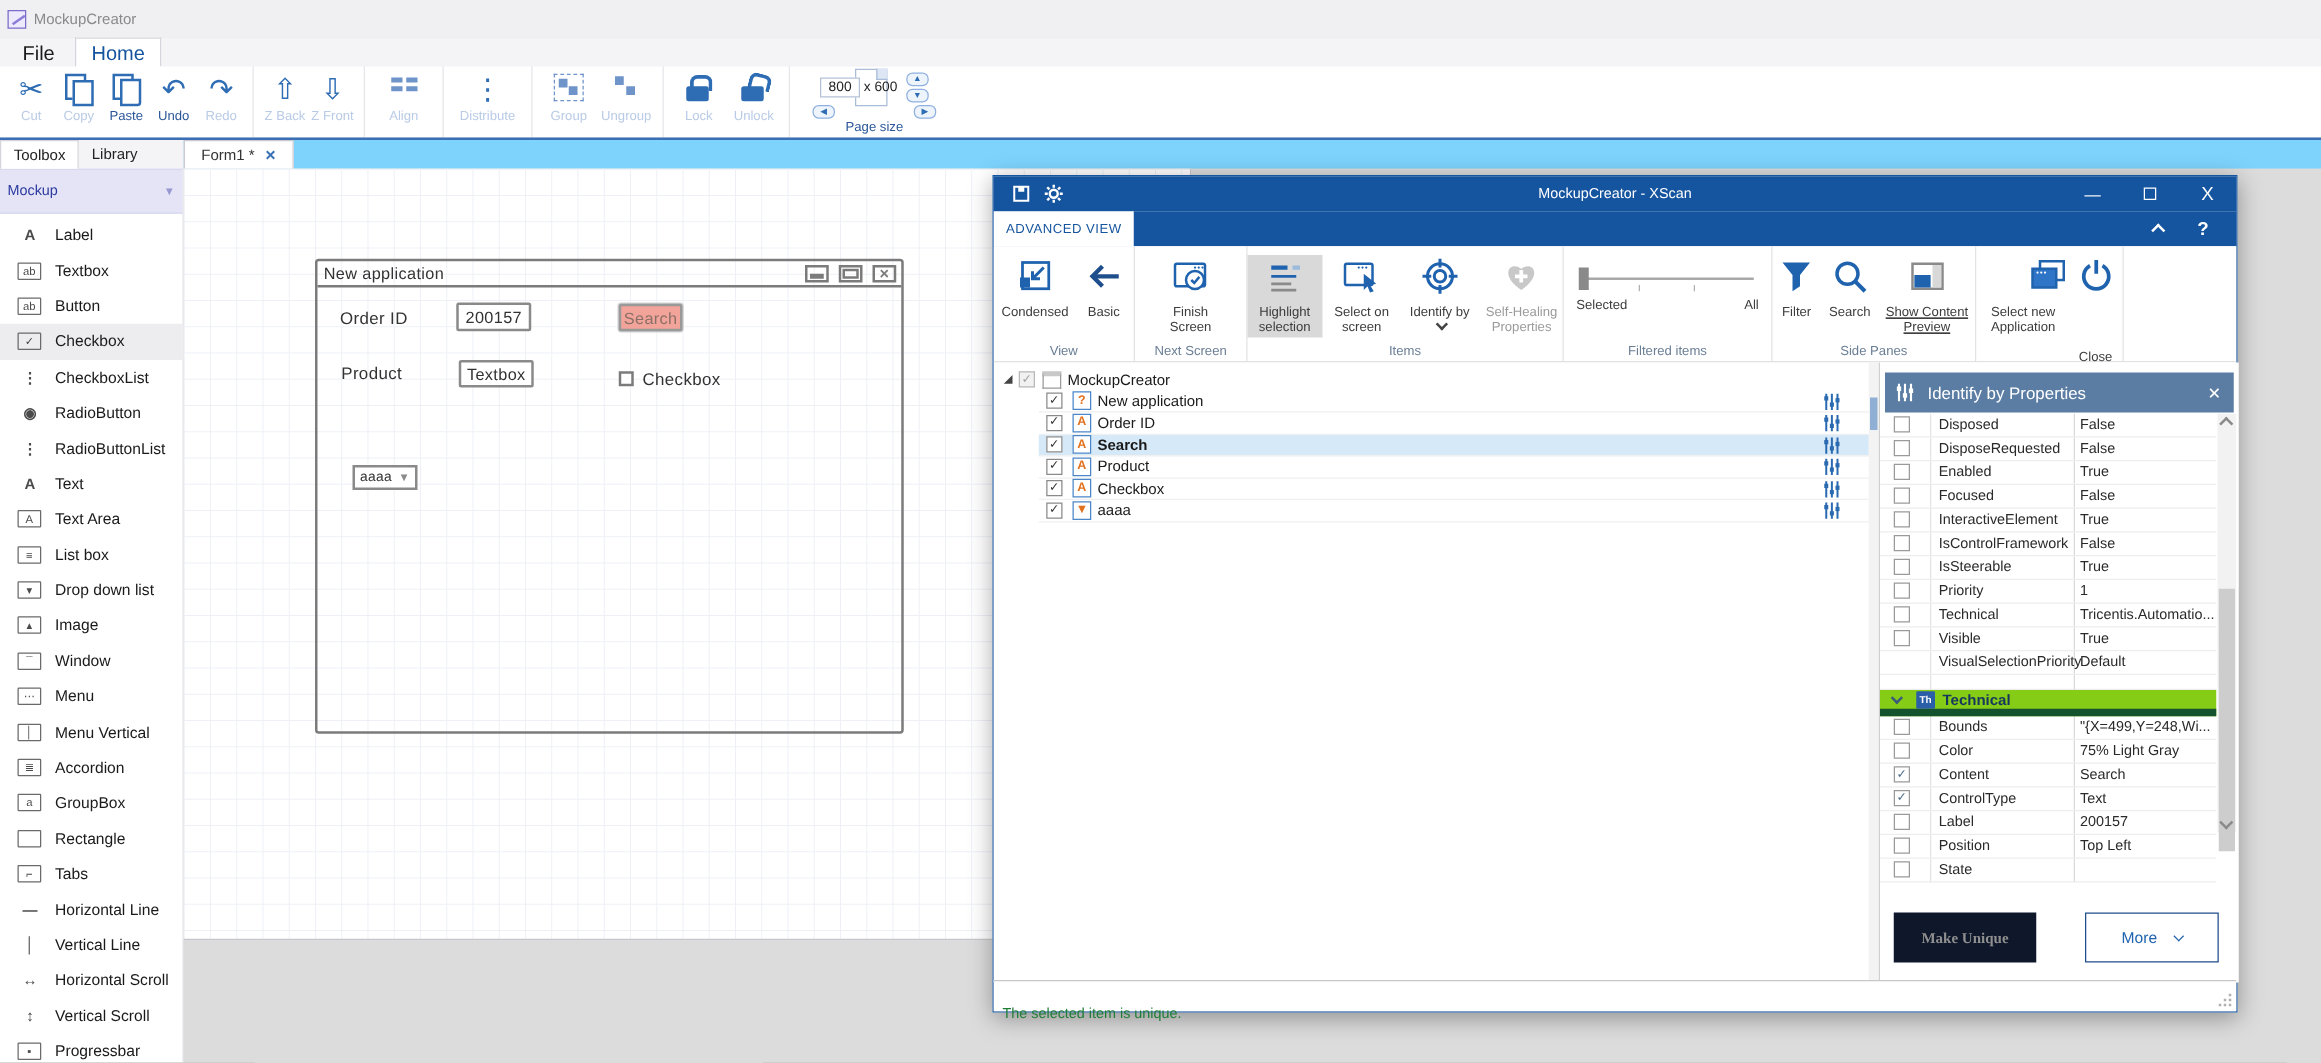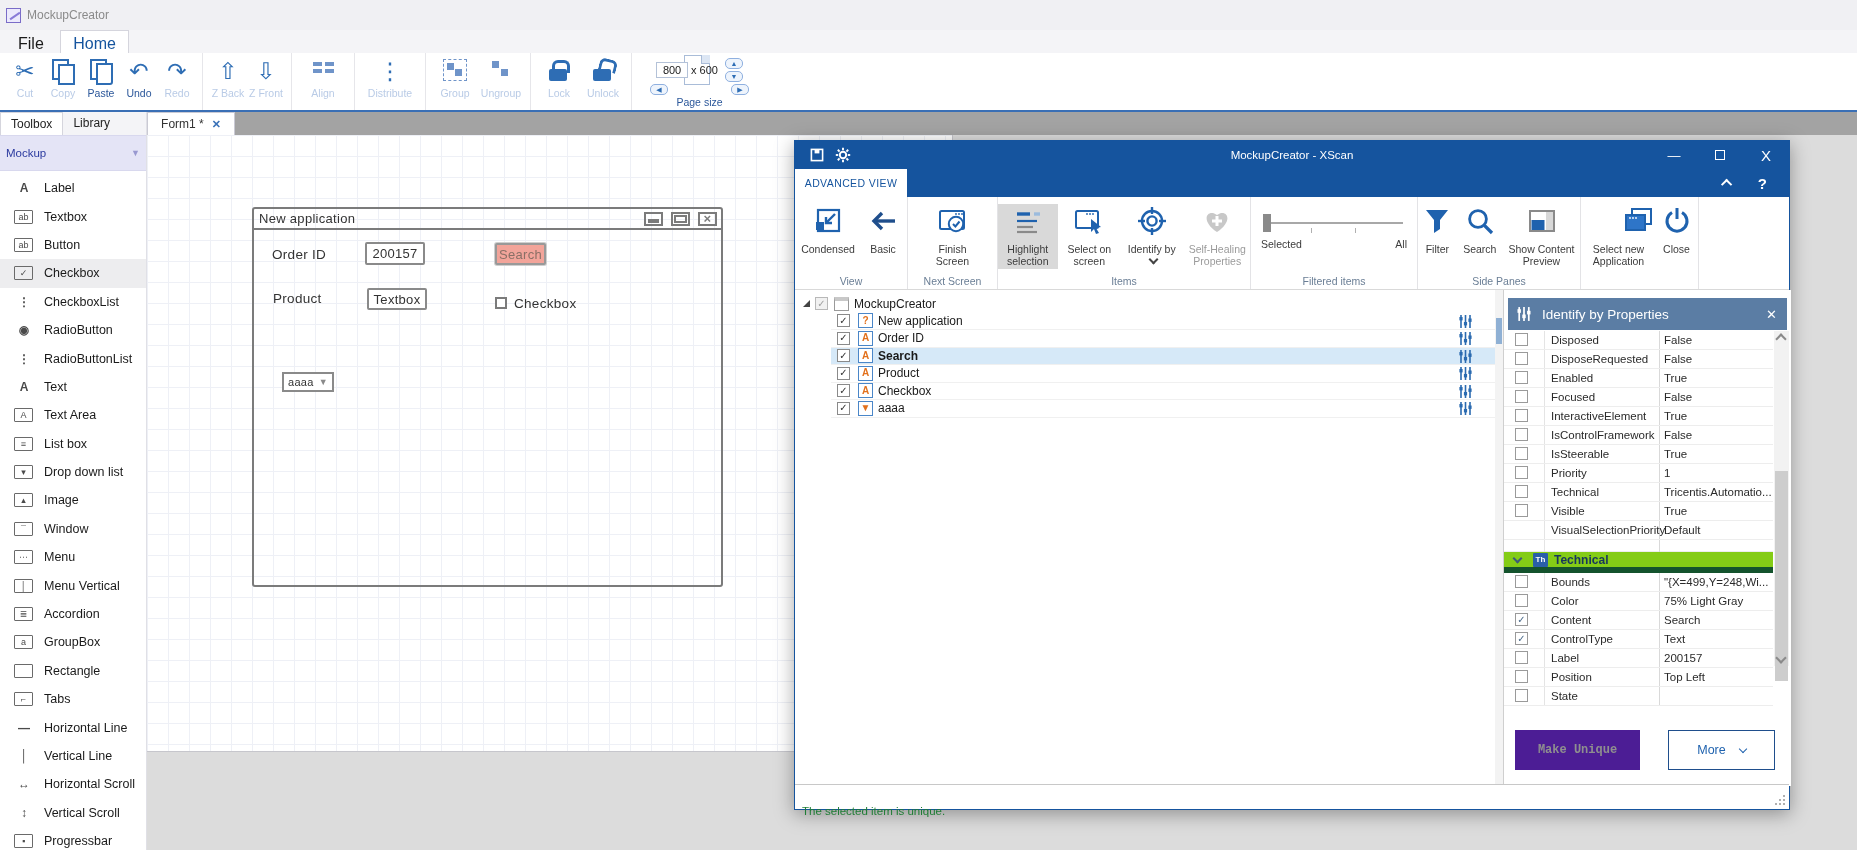--- a/index.html
+++ b/index.html
@@ -86,21 +86,21 @@
   .tb-list { padding-top:3px; }
   .tb-item { height:28.4px; display:flex; align-items:center; padding-left:12px; }
   .tb-item.sel { background:#ededef; }
   .tb-ico { width:24px; height:16px; display:flex; align-items:center; justify-content:center;
             font-size:12px; color:#4a4a4a; margin-right:8px; font-weight:bold; flex:none; }
   .tb-ico.boxed { border:1px solid #6a6a6a; width:19px; height:14px; margin-left:2px; margin-right:11px;
                   font-size:9px; font-weight:normal; border-radius:1px; }
   .tb-lbl { font-size:12.5px; color:#1a1a1a; white-space:nowrap; }
 
   
-  .tabstrip { position:absolute; left:147px; top:112px; right:0; height:23px; background:#a3a3a3;padding-left:41px; }
+  .tabstrip { position:absolute; left:147px; top:112px; right:0; height:23px; background:#7dd3fc;padding-left:41px; }
   .formtab { position:absolute; left:0; top:0; height:23px; width:88px; background:#fff;
              border:1px solid #cacad4; border-bottom:none; display:flex; align-items:center;
              justify-content:center; gap:8px; }
   .formtab-lbl { font-size:12px; color:#333; }
   .formtab-x { font-size:11px; color:#3a72b8; font-weight:bold; }
   .viewport { position:absolute; left:147px; top:135px; right:0; bottom:0; background:#dcdcdc; }
   .page { position:absolute; left:0; top:0; width:806px; height:617px; background:#fff;
           background-image:linear-gradient(#eef0f6 1px, transparent 1px),
                            linear-gradient(90deg,#eef0f6 1px, transparent 1px);
           background-size:21px 21px; border-right:1px solid #c6c6cc; border-bottom:1px solid #c6c6cc; }
@@ -216,22 +216,22 @@
                transform:rotate(45deg); margin-left:10px; margin-bottom:3px; }
   .psec-ico { width:15px; height:14px; background:#2a5fa8; color:#fff; font-size:8px; font-weight:bold;
               display:flex; align-items:center; justify-content:center; margin-left:12px; border-radius:1px; }
   .psec-lbl { font-size:12px; font-weight:bold; color:#17365d; margin-left:6px; }
   .pscroll { position:absolute; right:2px; top:41px; width:15px; bottom:120px; background:#f2f2f2; }
   .pscroll .up, .pscroll .dn { position:absolute; left:3px; width:8px; height:8px; }
   .pscroll .up { top:4px; border-left:2px solid #8a8a8a; border-top:2px solid #8a8a8a; transform:rotate(45deg); }
   .pscroll .dn { bottom:4px; border-right:2px solid #8a8a8a; border-bottom:2px solid #8a8a8a; transform:rotate(45deg); }
   .pthumb { position:absolute; left:1px; width:13px; top:140px; height:210px; background:#cdcdcd; }
   .pbuttons { position:absolute; left:0; bottom:14px; width:100%; height:42px; }
-  .btn-makeunique { position:absolute; left:11px; top:0; width:125px; height:40px; background:#4c1d95;
-                    border:none; color:#8f8f8f; font-weight:bold; font-size:12px; font-family:Liberation Mono, monospace; }
+  .btn-makeunique { position:absolute; left:11px; top:0; width:114px; height:40px; background:#0f172a;
+                    border:none; color:#8f8f8f; font-weight:bold; font-size:12px; font-family:Liberation Serif, serif; }
   .btn-more { position:absolute; left:164px; top:0; width:107px; height:40px; background:#fff;
               border:1px solid #1f4e8c; color:#1f62ae; font-size:12.5px; font-family:inherit;
               display:flex; align-items:center; justify-content:center; gap:14px; }
   .more-chev { width:6px; height:6px; border-right:1.5px solid #1f62ae; border-bottom:1.5px solid #1f62ae;
                transform:rotate(45deg); display:inline-block; margin-bottom:2px; }
 
   .xs-status { position:absolute; left:0; bottom:0; width:100%; height:25px; background:#fff;
                border-top:1px solid #c8c8c8; display:flex; align-items:center; }
   .xs-status-text { font-size:11.5px; color:#1e7d34; margin-left:7px;margin-top:28px; }
   .grip { position:absolute; right:4px; bottom:4px; width:10px; height:10px; }
@@ -753,21 +753,21 @@
         </div>
         <div class="xbtn" style="width:46px;">
           <span>
             <svg width="30" height="30" viewBox="0 0 30 30">
                 <circle cx="13" cy="13" r="8.4" fill="none" stroke="#1f62ae" stroke-width="2.8"></circle>
                 <line x1="19.5" y1="19.5" x2="27" y2="27" stroke="#1f62ae" stroke-width="3.2"></line>
               </svg>
           </span>
           <span class="xlb">Search</span>
         </div>
-        <div class="xbtn" style="width:84px;">
+        <div class="xbtn" style="width:84px;text-decoration:underline;">
           <span>
             <svg width="30" height="30" viewBox="0 0 30 30">
                 <rect x="3" y="5" width="24" height="20" fill="#fff" stroke="#8a8a8a" stroke-width="2"></rect>
                 <rect x="19" y="6" width="7" height="18" fill="#d8d8d8"></rect>
                 <rect x="4.5" y="14" width="13" height="10" fill="#1f62ae"></rect>
               </svg>
           </span>
           <span class="xlb">Show Content Preview</span>
         </div>
         <span class="xglabel">Side Panes</span>
@@ -779,21 +779,21 @@
             <svg width="30" height="30" viewBox="0 0 30 30">
                 <rect x="9" y="3" width="19" height="15" fill="#fff" stroke="#1f62ae" stroke-width="2"></rect>
                 <rect x="3" y="9" width="19" height="15" fill="#2e75c8" stroke="#1f62ae" stroke-width="2"></rect>
                 <circle cx="7" cy="12" r="0.9" fill="#fff"></circle>
                 <circle cx="10" cy="12" r="0.9" fill="#fff"></circle>
                 <circle cx="13" cy="12" r="0.9" fill="#fff"></circle>
               </svg>
           </span>
           <span class="xlb">Select new Application</span>
         </div>
-        <div class="xbtn" style="width:40px;">
+        <div class="xbtn" style="width:40px;gap:36px;">
           <span>
             <svg width="30" height="30" viewBox="0 0 30 30">
                 <path d="M10 6.5 A10 10 0 1 0 20 6.5" fill="none" stroke="#1f62ae" stroke-width="3"></path>
                 <line x1="15" y1="2" x2="15" y2="13" stroke="#1f62ae" stroke-width="3"></line>
               </svg>
           </span>
           <span class="xlb">Close</span>
         </div>
         <span class="xglabel"></span>
       </div>

